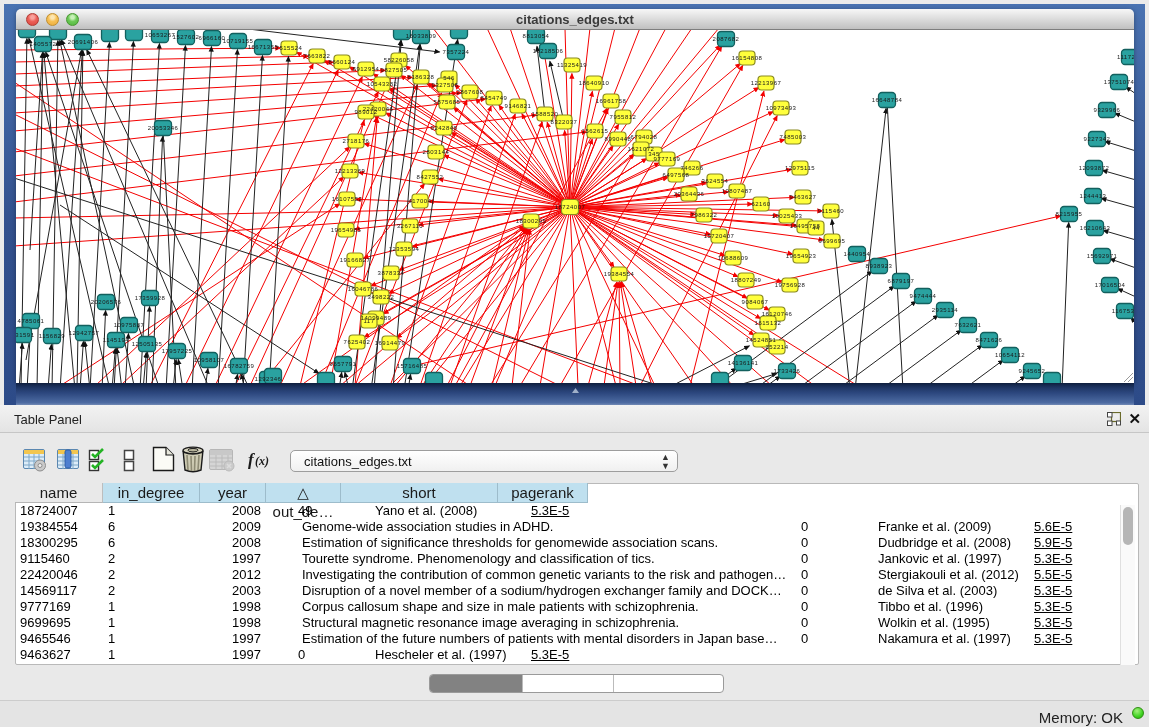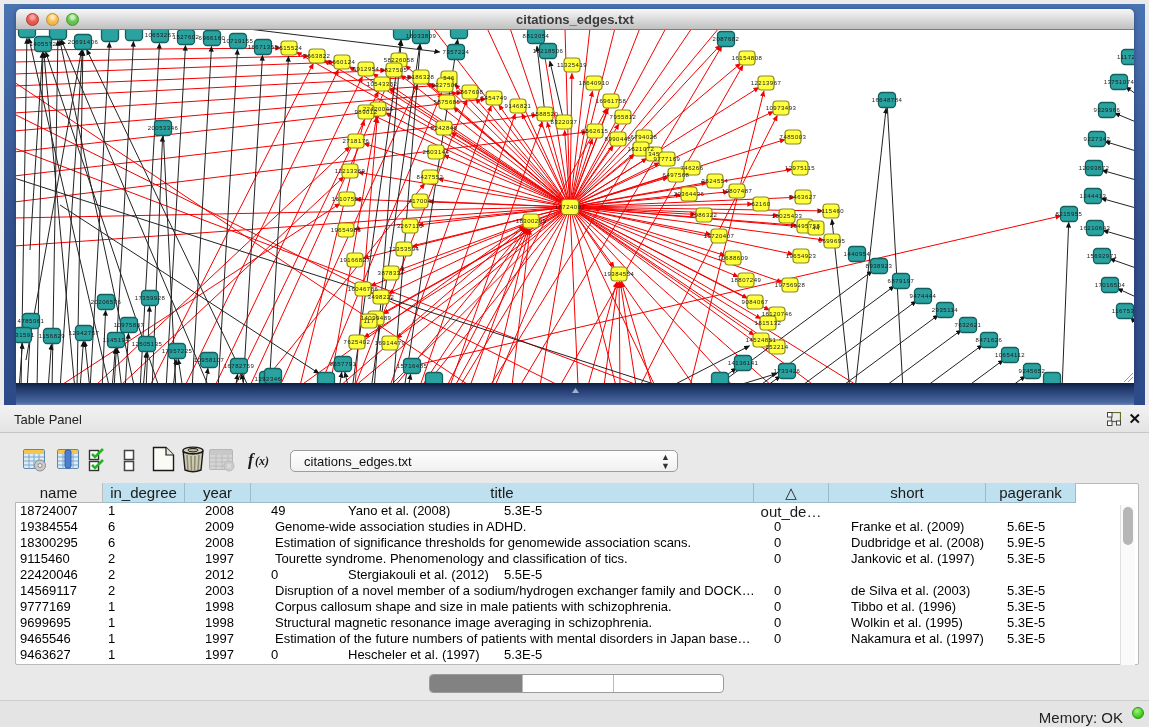--- a/index.html
+++ b/index.html
@@ -26,25 +26,25 @@
 .tablebox { position:absolute; left:13px; top:76px; width:1125px; height:588px; }
 .twhite { position:absolute; left:2px; top:2px; width:1124px; height:182px; background:#fff; border:1px solid #b9b9b9; border-radius:2px; }
 .thead { position:absolute; left:2px; top:2px; height:20px; display:flex; font-size:15px; color:#1a1a1a; }
 .th { background:#bfe0ef; border-right:1px solid #9dbccb; border-bottom:1px solid #9dbccb; text-align:center; line-height:19px; height:20px; }
 .th.g { background:#e9e9e9; border-right:1px solid #bdbdbd; border-bottom:1px solid #b5b5b5; }
 .tbody { position:absolute; left:2px; top:22px; font-size:13px; color:#000; }
 .tr { display:flex; height:16px; line-height:16px; white-space:nowrap; }
 .c { overflow:hidden; }
 .c1 { width:88px;  padding-left:5px; }
 .c2 { width:97px;  padding-left:5px; }
-.c3 { width:66px;  padding-left:5px; }
+.c3 { width:66px;  padding-left:5px;margin-left:27px; }
 .c4 { width:503px; padding-left:9px; }
 .c5 { width:75px;  padding-left:5px; }
 .c6 { width:157px; padding-left:7px; }
-.c7 { width:90px;  padding-left:6px; }
+.c7 { width:90px;  padding-left:6px;text-decoration:underline; }
 .vsb { position:absolute; right:3px; top:24px; width:15px; height:160px; background:#fafafa; border-left:1px solid #e0e0e0; }
 .vsb .thumb { position:absolute; left:2px; top:2px; width:10px; height:38px; background:#b6b6b6; border-radius:6px; }
 .tabs { position:absolute; left:416px; top:193px; height:19px; display:flex; border:1px solid #9a9a9a; border-radius:4px; overflow:hidden; background:#fff; font-size:13px; }
 .tab { padding:16px 13px; line-height:18px; color:#111; border-right:1px solid #bbb; }
 .tab.sel { background:#828282; color:#f3f3f3; }
 .tab:last-child { border-right:none; }
 .statusbar { position:absolute; left:0; bottom:0; width:100%; height:27px; background:#e4e4e4; border-top:1px solid #cccccc; }
 .mem { position:absolute; right:26px; top:8px; font-size:15px; color:#222; }
 .memdot { position:absolute; right:5px; top:6px; width:12px; height:12px; border-radius:50%; background:radial-gradient(circle at 40% 30%, #a5f07e, #3fd321 60%, #2aa90e); border:1px solid #2f8f12; }
 </style></head>
@@ -652,23 +652,22 @@
  <g transform="translate(225,4)">
   <text x="0" y="15" font-family="Liberation Serif, serif" font-style="italic" font-weight="bold" font-size="17" fill="#1a1a1a">f</text>
   <text x="7" y="15" font-family="Liberation Serif, serif" font-style="italic" font-weight="bold" font-size="12" fill="#1a1a1a">(x)</text>
  </g>
 </svg></div>
     </div>
   <div class="tablebox">
     <div class="twhite"></div>
     <div class="thead">
       <div class="th g" style="width:88px">name</div>
-      <div class="th" style="width:82px">in_degree</div>
+      <div class="th" style="width:97px">in_degree</div>
       <div class="th" style="width:66px">year</div>
-      <div class="th" style="width:503px">title</div>
       <div class="th" style="width:75px">△ out_de…</div>
       <div class="th" style="width:157px">short</div>
       <div class="th" style="width:90px">pagerank</div>
     </div>
     <div class="tbody">
 <div class="tr">
           <div class="c c1">18724007</div>
           <div class="c c2">1</div>
           <div class="c c3">2008</div>
           <div class="c c5">49</div>
@@ -699,20 +698,21 @@
           <div class="c c3">1997</div>
           <div class="c c4">Tourette syndrome. Phenomenology and classification of tics.</div>
           <div class="c c5">0</div>
           <div class="c c6">Jankovic et al. (1997)</div>
           <div class="c c7">5.3E-5</div>
         </div>
 <div class="tr">
           <div class="c c1">22420046</div>
           <div class="c c2">2</div>
           <div class="c c3">2012</div>
+          <div class="c c4">Investigating the contribution of common genetic variants to the risk and pathogen…</div>
           <div class="c c5">0</div>
           <div class="c c6">Stergiakouli et al. (2012)</div>
           <div class="c c7">5.5E-5</div>
         </div>
 <div class="tr">
           <div class="c c1">14569117</div>
           <div class="c c2">2</div>
           <div class="c c3">2003</div>
           <div class="c c4">Disruption of a novel member of a sodium/hydrogen exchanger family and DOCK…</div>
           <div class="c c5">0</div>

